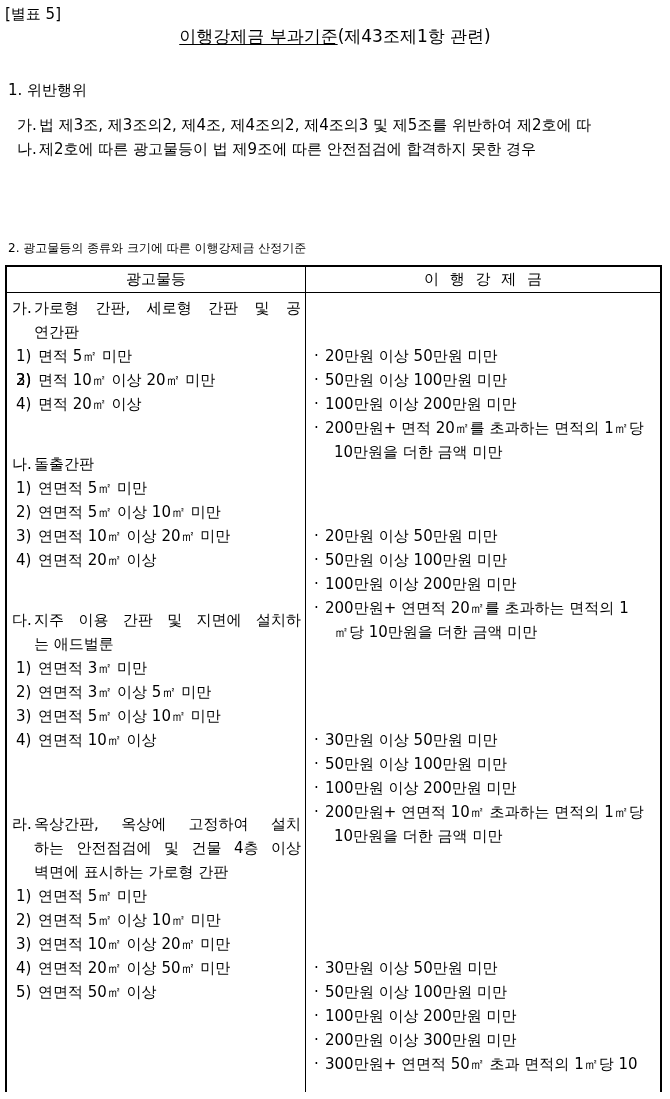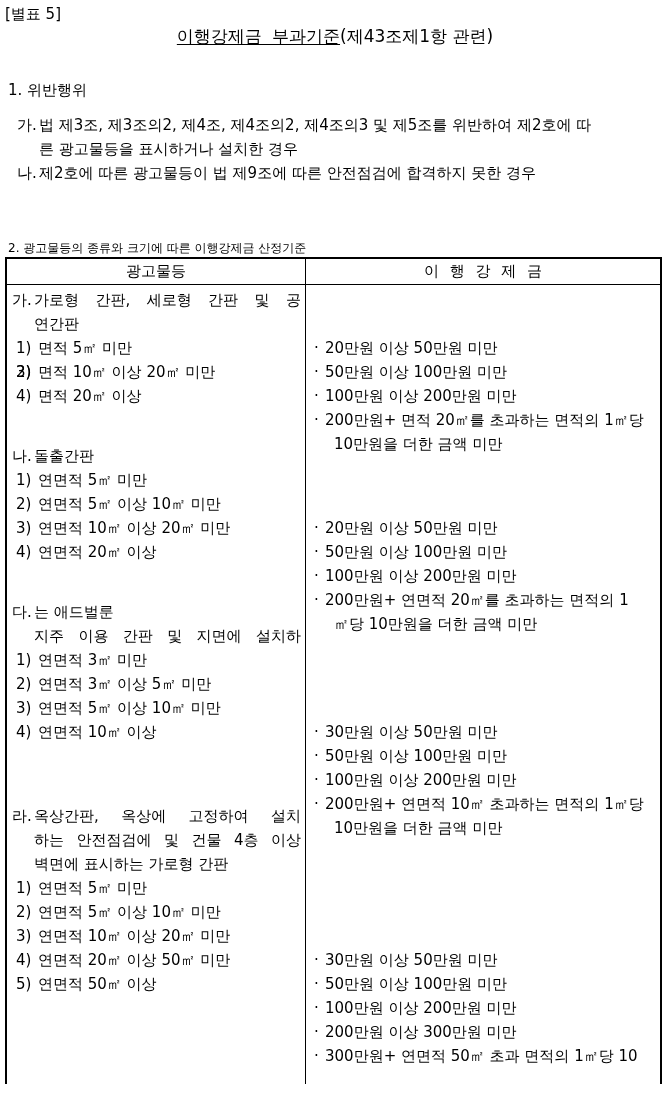--- a/index.html
+++ b/index.html
@@ -39,21 +39,20 @@
     top: 24px;
     width: 670px;
     text-align: center;
     font-size: 17px;
     line-height: 24px;
     white-space: nowrap;
   }
   .doc-title .ul {
     text-decoration: underline;
     text-underline-offset: 2px;
-    font-family: Liberation Mono, monospace;
   }
 
   
   .sec1-head {
     position: absolute;
     left: 8px;
     top: 79px;
     font-size: 15px;
     line-height: 22px;
     white-space: nowrap;
@@ -85,21 +84,21 @@
     top: 237px;
     font-size: 12px;
     line-height: 22px;
     white-space: nowrap;
   }
 
   
   .table-wrap {
     position: absolute;
     left: 5px;
-    top: 257px;
+    top: 265px;
     width: 657px;
     border-top: 2px solid #000;
     border-left: 2px solid #000;
     border-right: 2px solid #000;
     box-sizing: border-box;
     overflow: hidden;
     height: 827px;
   }
   .thead {
     display: flex;
@@ -191,21 +190,20 @@
   <div class="doc-tag">[별표 5]</div>
 
   <div class="doc-title"><span class="ul">이행강제금 부과기준</span><span>(제43조제1항 관련)</span></div>
 
   <div class="sec1-head">1. 위반행위</div>
 
   <div class="sec1-items">
     <div class="item">
       <span class="marker">가.</span>
       <div>법 제3조, 제3조의2, 제4조, 제4조의2, 제4조의3 및 제5조를 위반하여 제2호에 따</div>
-      <div>른 광고물등을 표시하거나 설치한 경우</div>
     </div>
     <div class="item">
       <span class="marker">나.</span>
       <div>제2호에 따른 광고물등이 법 제9조에 따른 안전점검에 합격하지 못한 경우</div>
     </div>
   </div>
 
   <div class="sec2-head">2. 광고물등의 종류와 크기에 따른 이행강제금 산정기준</div>
 
   <div class="table-wrap">
@@ -267,22 +265,22 @@
             <span>연면적 20㎡ 이상</span>
           </div>
         </div>
 
         <div class="sp"></div>
         <div class="sp-half"></div>
 
         <div class="grp">
           <div class="grp-title">
             <span class="marker">다.</span>
+            <span class="jline">지주 이용 간판 및 지면에 설치하</span>
             <span class="jline last">는 애드벌룬</span>
-            <span class="jline">지주 이용 간판 및 지면에 설치하</span>
           </div>
           <div class="grp-sub">
             <span class="marker">1)</span>
             <span>연면적 3㎡ 미만</span>
           </div>
           <div class="grp-sub">
             <span class="marker">2)</span>
             <span>연면적 3㎡ 이상 5㎡ 미만</span>
           </div>
           <div class="grp-sub">

